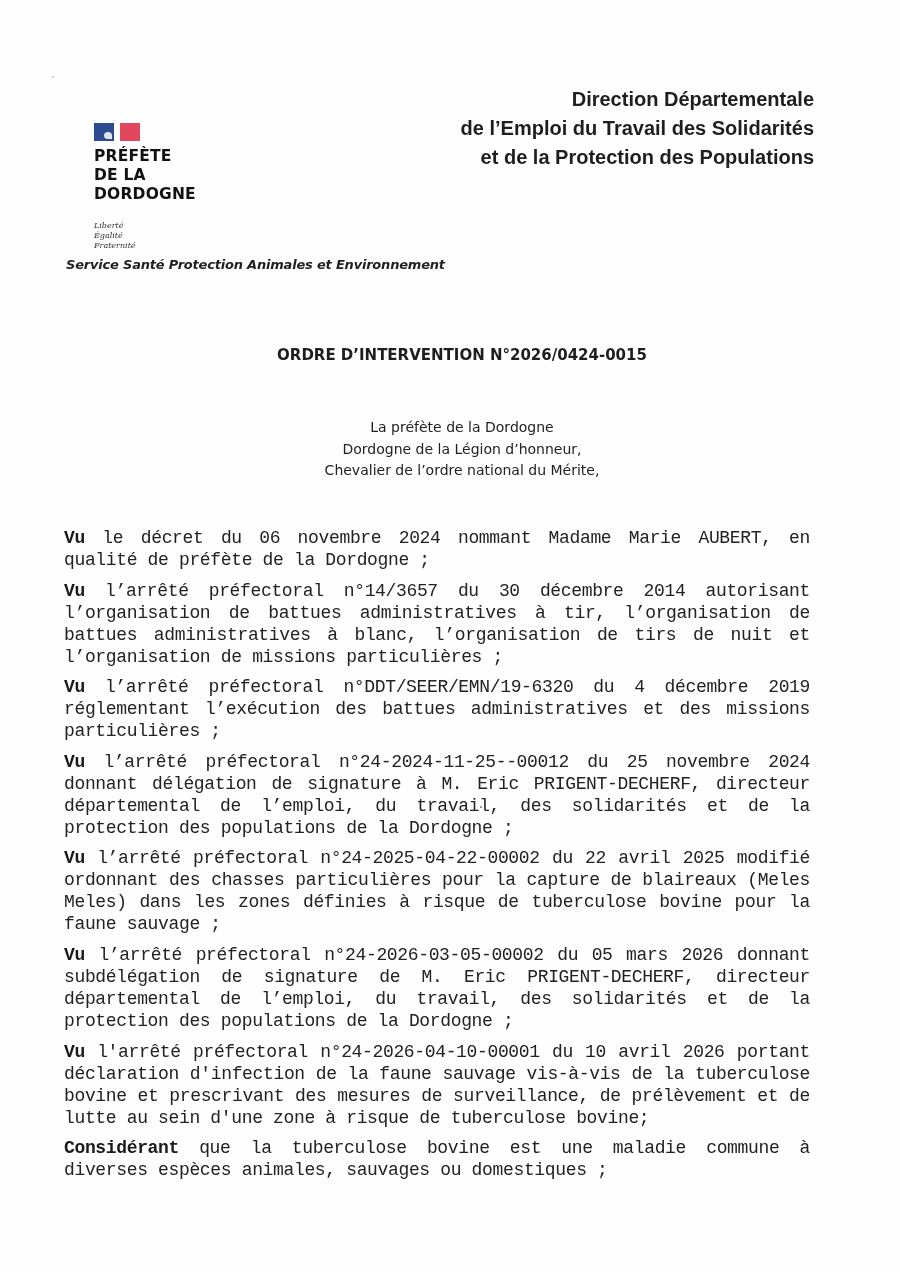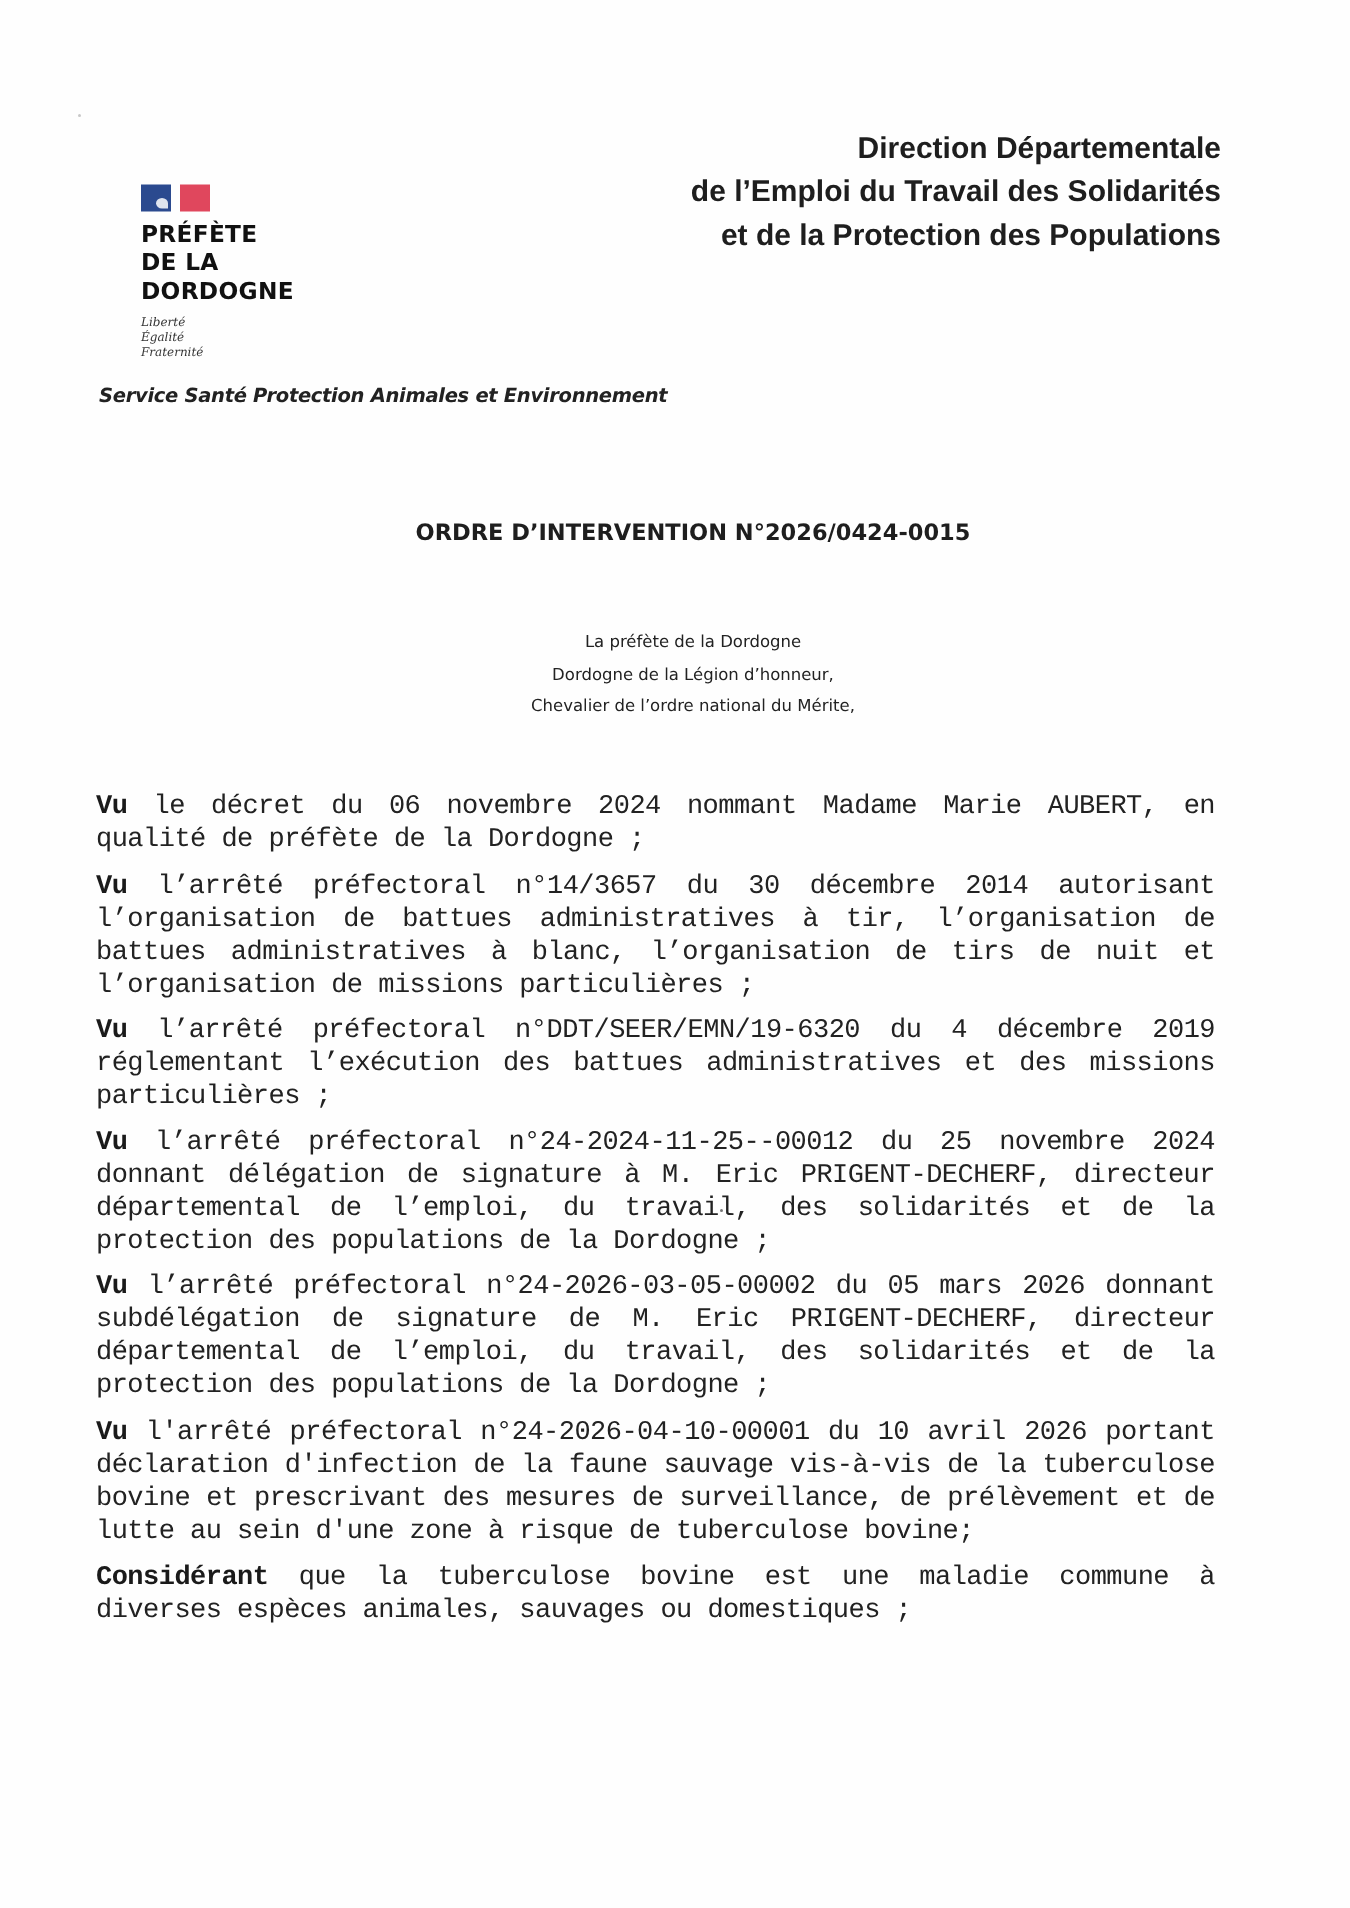--- a/index.html
+++ b/index.html
@@ -6,30 +6,30 @@
     body { width: 900px; height: 1272px; position: relative; overflow: hidden; color: #1e1e1e; }
     .page { position: absolute; left: 0; top: 0; width: 900px; height: 1272px; background: #fefefe; }
 
     
     .logo { position: absolute; left: 94px; top: 123px; width: 140px; }
     .flag { display: flex; gap: 6px; height: 18px; margin-bottom: 6px; }
     .flag .blue { width: 20px; height: 18px; background: #2b4a8f; position: relative; }
     .flag .blue::after { content: ""; position: absolute; right: 2px; bottom: 2px; width: 8px; height: 7px; border-radius: 50% 50% 0 50%; background: #ffffff; opacity: .85; }
     .flag .red { width: 20px; height: 18px; background: #e0475d; }
     .logo-name { font-family: "DejaVu Sans", sans-serif; font-weight: bold; font-size: 15.5px; line-height: 19px; letter-spacing: 0.2px; color: #111; }
-    .logo-motto { margin-top: 6px; font-family: "DejaVu Serif", serif; font-style: italic; font-size: 8px; line-height: 10px; color: #333; }
+    .logo-motto { margin-top: 17px; font-family: "DejaVu Serif", serif; font-style: italic; font-size: 8px; line-height: 10px; color: #333; }
 
     
     .header { position: absolute; right: 86px; top: 85px; text-align: right; font-family: "Liberation Sans", sans-serif; font-weight: bold; font-size: 20px; line-height: 29px; color: #1e1e1e; }
 
     .service { position: absolute; left: 66px; top: 257px; font-family: "DejaVu Sans", sans-serif; font-style: italic; font-weight: bold; font-size: 13px; letter-spacing: -0.2px; color: #222; }
 
     .title { position: absolute; left: 0; width: 900px; top: 346px; text-align: center; font-family: "DejaVu Sans", sans-serif; font-weight: bold; font-size: 15px; color: #1e1e1e; padding-left: 24px; box-sizing: border-box; }
 
-    .prefet { position: absolute; left: 0; width: 900px; top: 417px; text-align: center; font-family: "DejaVu Sans", sans-serif; font-size: 11px; line-height: 21.5px; color: #222; padding-left: 24px; box-sizing: border-box; }
+    .prefet { position: absolute; left: 0; width: 900px; top: 417px; text-align: center; font-family: "DejaVu Sans", sans-serif; font-size: 14px; line-height: 21.5px; color: #222; padding-left: 24px; box-sizing: border-box; }
 
     .body { position: absolute; left: 64px; width: 746px; top: 527px; font-family: Liberation Mono, monospace; font-size: 18px; line-height: 22px; color: #222; letter-spacing: -0.35px; }
     .para { text-align: justify; margin: 0 0 8.6px 0; }
     .para b { font-weight: bold; color: #1a1a1a; }
 
     .speck { position: absolute; width: 2px; height: 2px; background: #777; border-radius: 50%; }
   </style>
 </head>
 <body>
 
@@ -66,20 +66,21 @@
     <div>La préfète de la Dordogne</div>
     <div>Dordogne de la Légion d’honneur,</div>
     <div>Chevalier de l’ordre national du Mérite,</div>
   </div>
 
   <div class="body">
     <p class="para"><b>Vu</b><span> le décret du 06 novembre 2024 nommant Madame Marie AUBERT, en qualité de préfète de la Dordogne ;</span></p>
     <p class="para"><b>Vu</b><span> l’arrêté préfectoral n°14/3657 du 30 décembre 2014 autorisant l’organisation de battues administratives à tir, l’organisation de battues administratives à blanc, l’organisation de tirs de nuit et l’organisation de missions particulières ;</span></p>
     <p class="para"><b>Vu</b><span> l’arrêté préfectoral n°DDT/SEER/EMN/19-6320 du 4 décembre 2019 réglementant l’exécution des battues administratives et des missions particulières ;</span></p>
     <p class="para"><b>Vu</b><span> l’arrêté préfectoral n°24-2024-11-25--00012 du 25 novembre 2024 donnant délégation de signature à M. Eric PRIGENT-DECHERF, directeur départemental de l’emploi, du travail, des solidarités et de la protection des populations de la Dordogne ;</span></p>
+    <p class="para"><b>Vu</b><span> l’arrêté préfectoral n°24-2025-04-22-00002 du 22 avril 2025 modifié ordonnant des chasses particulières pour la capture de blaireaux (Meles Meles) dans les zones définies à risque de tuberculose bovine pour la faune sauvage ;</span></p>
     <p class="para"><b>Vu</b><span> l’arrêté préfectoral n°24-2026-03-05-00002 du 05 mars 2026 donnant subdélégation de signature de M. Eric PRIGENT-DECHERF, directeur départemental de l’emploi, du travail, des solidarités et de la protection des populations de la Dordogne ;</span></p>
     <p class="para"><b>Vu</b><span> l'arrêté préfectoral n°24-2026-04-10-00001 du 10 avril 2026 portant déclaration d'infection de la faune sauvage vis-à-vis de la tuberculose bovine et prescrivant des mesures de surveillance, de prélèvement et de lutte au sein d'une zone à risque de tuberculose bovine;</span></p>
     <p class="para"><b>Considérant</b><span> que la tuberculose bovine est une maladie commune à diverses espèces animales, sauvages ou domestiques ;</span></p>
   </div>
 
   <div class="speck" style="left:480px; top:806px;"></div>
   <div class="speck" style="left:52px; top:76px; opacity:.4;"></div>
 </div>
 
 </body></html>

